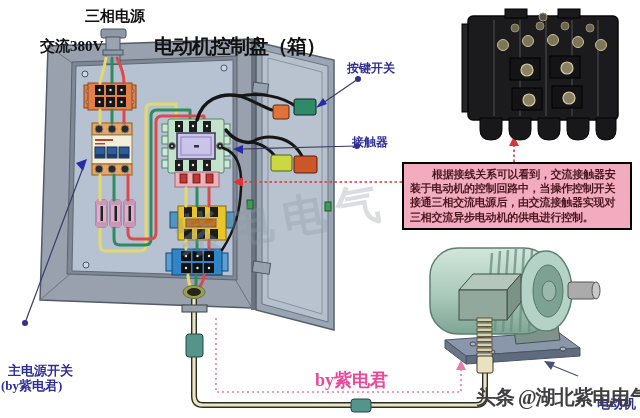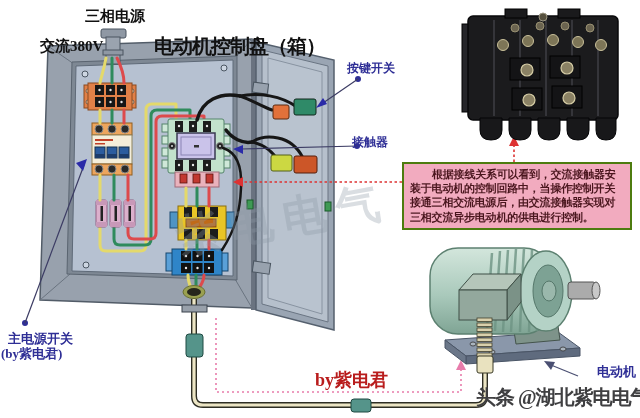--- a/index.html
+++ b/index.html
@@ -4,36 +4,36 @@
 <style>
   html,body{margin:0;padding:0;background:#fff;}
   #stage{position:relative;width:640px;height:418px;background:#ffffff;overflow:hidden;
          font-family:"Liberation Serif",serif;}
   #stage svg{position:absolute;left:0;top:0;z-index:1;}
   .lbl{position:absolute;font-weight:bold;white-space:nowrap;z-index:5;line-height:1.1;}
   .black{color:#111;}
   .blue{color:#2f2f96;}
   .f15{font-size:15px;}
   .f14{font-size:12px;}
-  .f13{font-size:13px;}
+  .f13{font-size:13px;margin-top:32px;}
   #lbl-three-phase{left:85px;top:8px;}
   #lbl-voltage{left:40px;top:38px;}
   #lbl-panel-title{left:154px;top:35px;font-size:20px;letter-spacing:-1px;}
   #lbl-pushbutton{left:347px;top:62px;}
   #lbl-contactor{left:352px;top:136px;}
   #lbl-main-switch{left:8px;top:332px;}
   #lbl-main-switch2{left:1px;top:347px;}
   #lbl-motor{left:597px;top:365px;z-index:5;}
   #note-box{position:absolute;left:402px;top:162px;width:230px;z-index:6;
-            background:#f2abbf;border:2px solid #4d7c0f;box-sizing:border-box;
+            background:#f2abbf;border:2px solid #000000;box-sizing:border-box;
             padding:3px 6px 4px 6px;}
   #note-box p{margin:0;font-size:11px;line-height:14.2px;font-weight:bold;
               color:#4a161e;text-indent:2em;letter-spacing:-0.2px;
               font-family:"Liberation Serif",serif;}
-  #byline{left:315px;top:371px;font-size:18px;color:#b91c1c;font-weight:bold;z-index:8;}
+  #byline{left:315px;top:371px;font-size:18px;color:#ec4899;font-weight:bold;z-index:8;}
   #wm-bottom{left:476px;top:386px;font-size:20px;color:#3f3f41;font-weight:bold;
              z-index:10;letter-spacing:-1px;}
   #wm-faint{position:absolute;left:175px;top:190px;z-index:3;font-size:44px;font-weight:bold;
             color:rgba(140,152,166,0.32);letter-spacing:10px;white-space:nowrap;
             transform:rotate(-10deg);pointer-events:none;}
 </style>
 </head>
 <body>
 
 <div id="stage">

